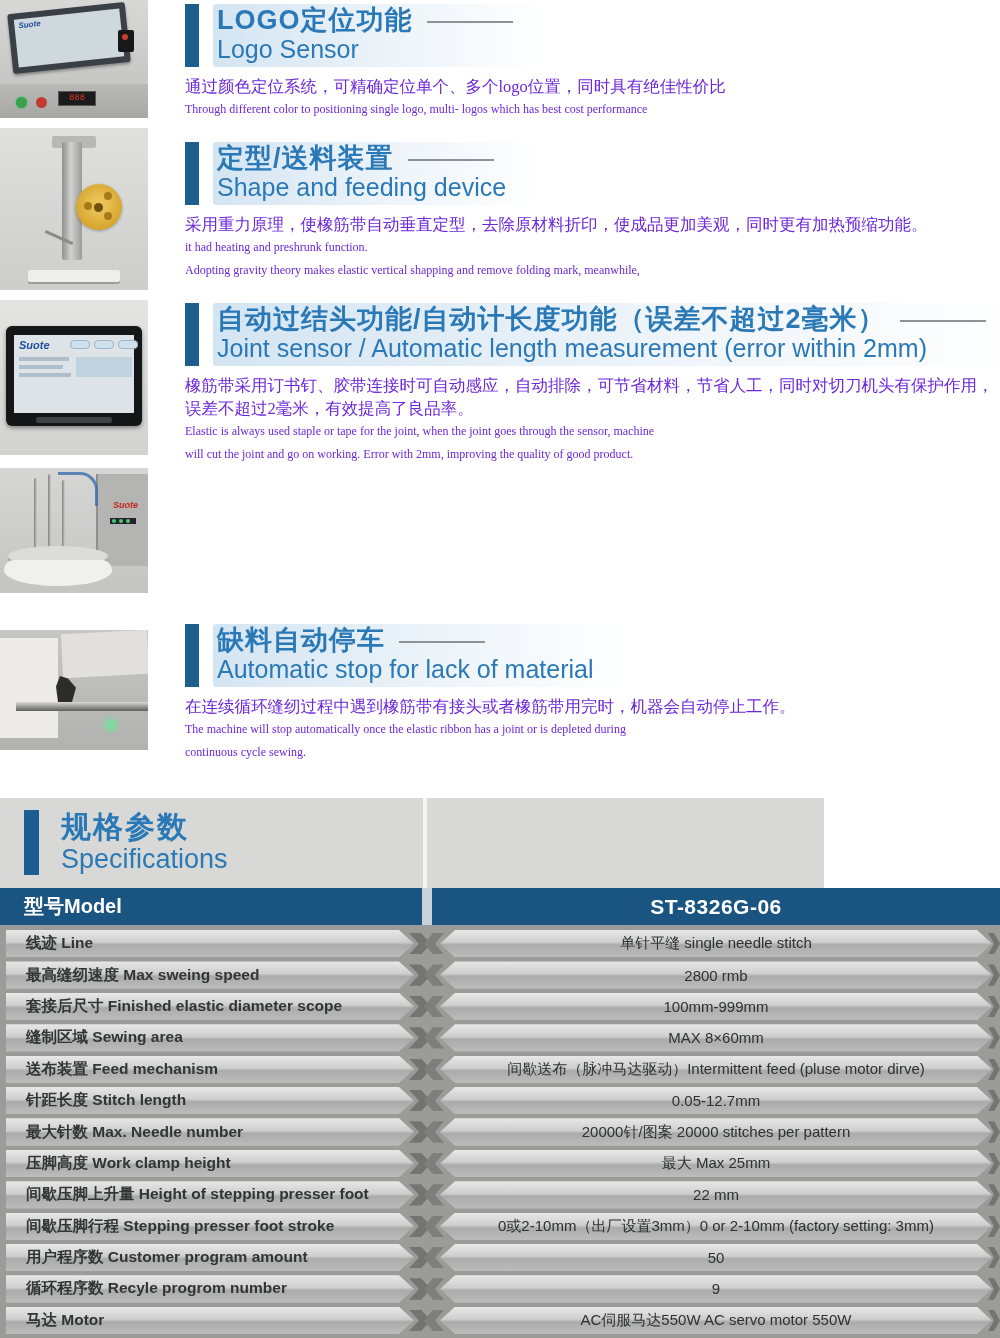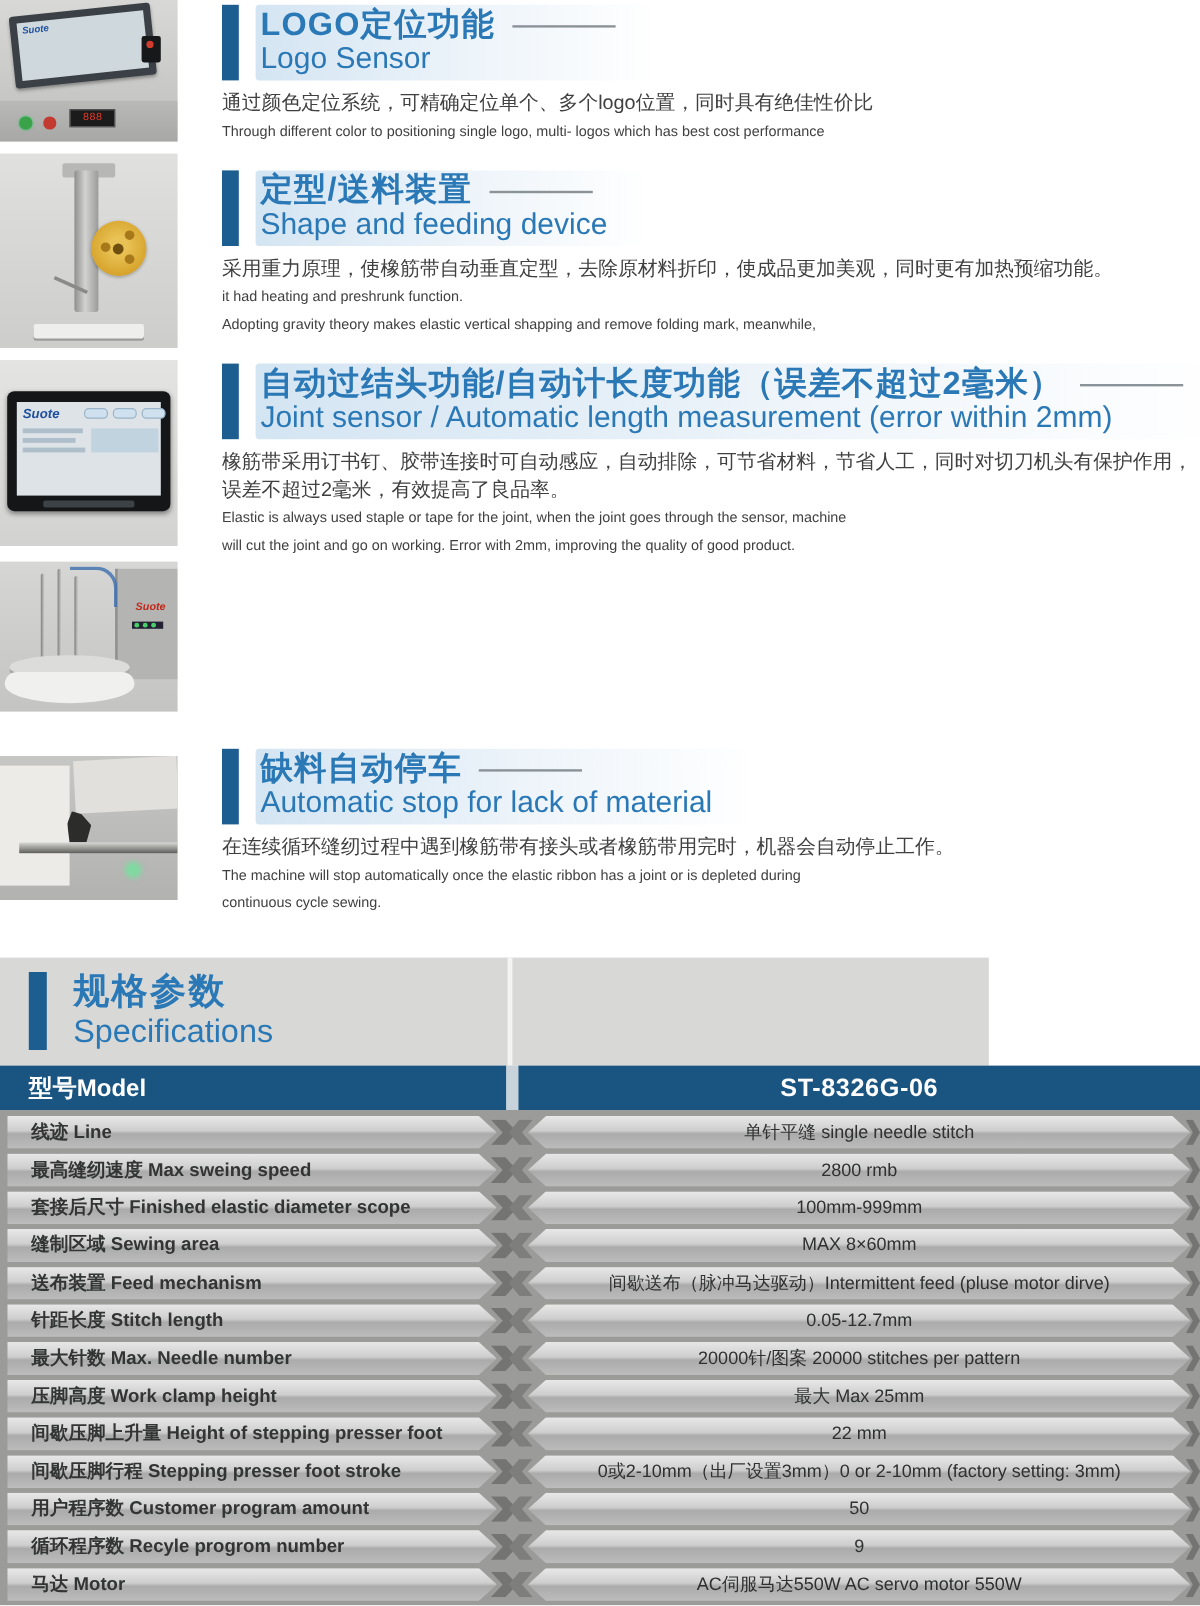--- a/index.html
+++ b/index.html
@@ -62,21 +62,21 @@
   
   .feature { position:absolute; left:185px; width:808px; }
   .f1{top:4px;} .f2{top:142px;} .f3{top:303px;} .f4{top:486px;} .f5{top:624px;}
   .title-row { display:flex; align-items:stretch; }
   .tbar { width:14px; background:#1d5e90; margin-right:14px; flex:none; }
   .titles { padding:1px 34px 3px 4px; background:linear-gradient(90deg,rgba(176,207,232,.55),rgba(205,224,240,.35) 55%,rgba(205,224,240,0)); border-radius:3px; }
   .t-zh { font-size:27px; font-weight:bold; color:#2a79b6; line-height:30px; letter-spacing:1px; white-space:nowrap; }
   .t-zh::after { content:""; display:inline-block; width:86px; height:2px; background:#8c9398; margin-left:14px; vertical-align:middle; }
   .t-en { font-size:25px; color:#2a79b6; line-height:29px; white-space:nowrap; }
   .fbody { margin-top:8px; }
-  .body-line { color:#404040; line-height:23px; white-space:nowrap; }
+  .body-line { color:#6d28d9; line-height:23px; white-space:nowrap;font-family:Liberation Serif, serif; }
   .body-line.zh { font-size:16.5px; }
   .body-line.en { font-size:12px; }
 
   
   .specs-head { position:absolute; left:0; top:798px; width:824px; height:90px; background:#d8d8d6; }
   .specs-head .divline { position:absolute; left:423px; top:0; width:4px; height:100%; background:#f4f4f2; }
   .specs-title { position:absolute; left:24px; top:12px; display:flex; }
   .specs-title .tbar { width:15px; background:#1d5e90; margin-right:22px; }
   .sp-zh { font-size:30px; font-weight:bold; color:#2a79b6; line-height:34px; letter-spacing:2px; }
   .sp-en { font-size:27px; color:#2a79b6; line-height:31px; }

